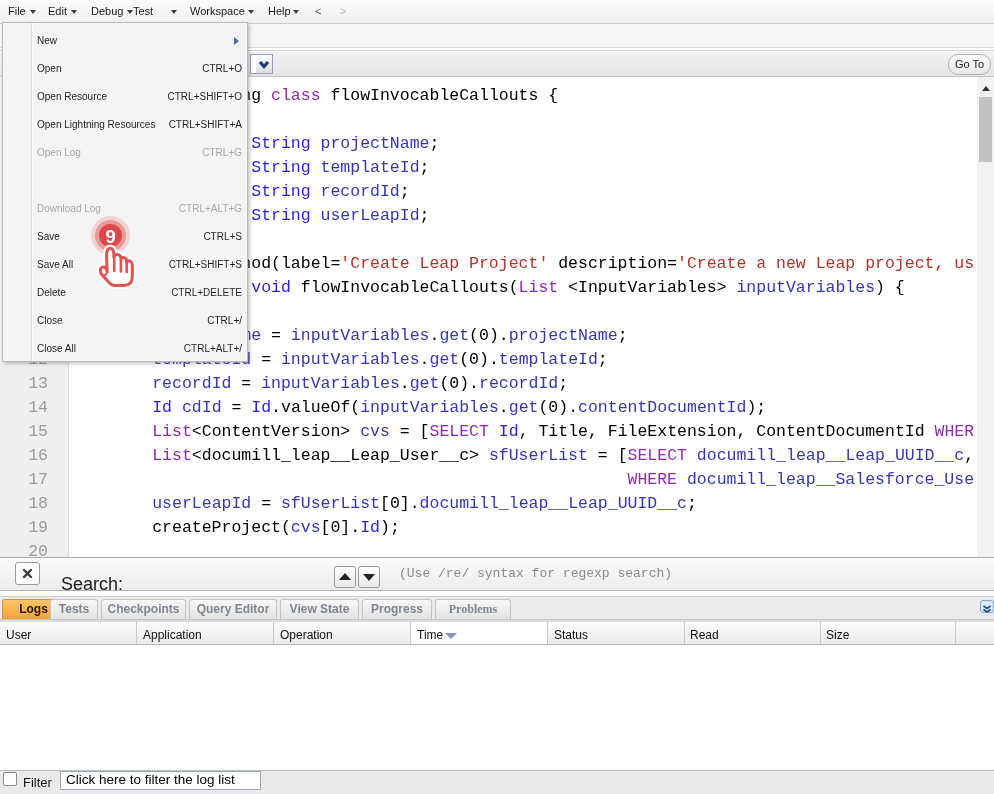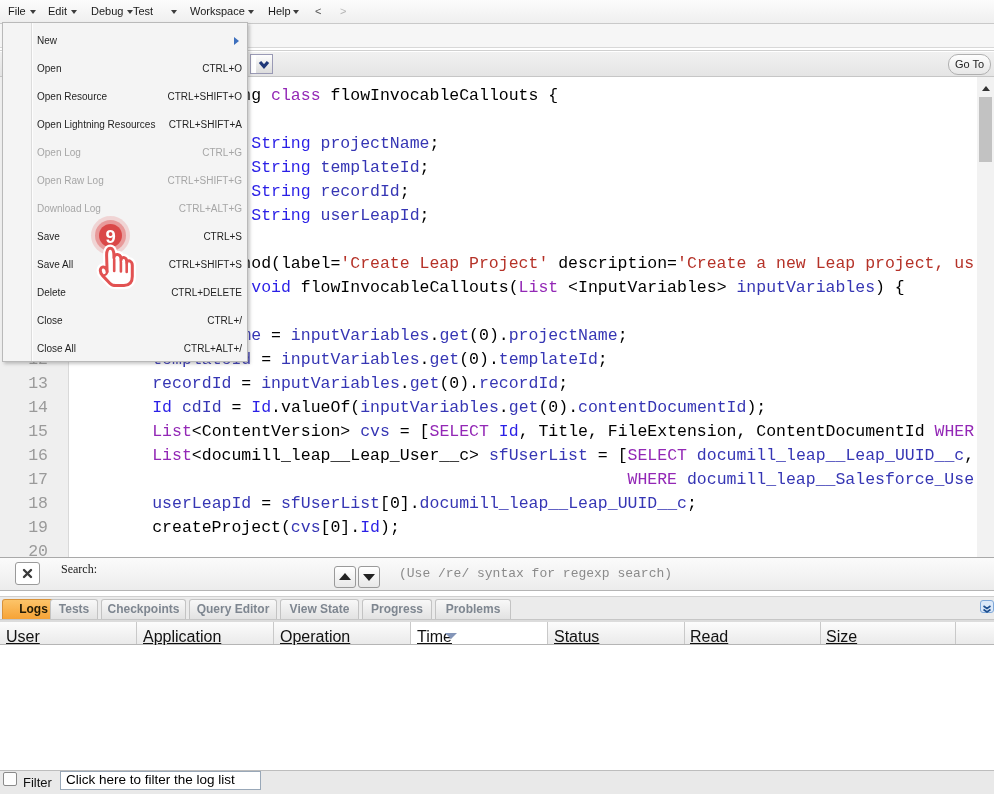--- a/index.html
+++ b/index.html
@@ -42,22 +42,22 @@
   border-left:4px solid transparent; border-right:4px solid transparent;
   border-bottom:5.5px solid #333; }
 #vsthumb { position:absolute; left:1.5px; top:20px; width:13.5px; height:65px;
   background:#c2c2c2; }
 
 #searchbar { left:0; top:557px; width:994px; height:34px;
   background:linear-gradient(#fbfbfb,#ececec);
   border-top:1px solid #a9a9a9; border-bottom:1px solid #b4b4b4; }
 #sclose { position:absolute; left:15px; top:4px; width:25px; height:23px;
   border:1px solid #9a9a9a; border-radius:3px; background:#fff; }
-#slabel { position:absolute; left:61px; top:4px; font-family:Liberation Serif, serif;
-  font-size:12px; color:#1a1a1a; }
+#slabel { position:absolute; left:61px; top:16px; font-family:Liberation Sans, sans-serif;
+  font-size:18px; color:#1a1a1a; }
 .sbtn { position:absolute; top:8px; width:22px; height:22px; border:1px solid #9a9a9a;
   border-radius:3px; background:linear-gradient(#fff,#e8e8e8); }
 .sbtn b { position:absolute; left:4px; width:0; height:0;
   border-left:6px solid transparent; border-right:6px solid transparent; }
 #shint { position:absolute; left:399px; top:8px; font-family:"Liberation Mono",monospace;
   font-size:13px; color:#8a8a8a; }
 
 #btabzone { left:0; top:596px; width:994px; height:23px; background:#ebebeb;
   border-top:1px solid #cfcfcf; }
 #btabline { left:0; top:619px; width:994px; height:3px; background:#dcdcdc;
@@ -66,21 +66,21 @@
   border-bottom:none; border-radius:3px 3px 0 0;
   background:linear-gradient(#f8f8f8,#e1e1e1);
   font-size:12px; font-weight:bold; color:#7e8690; text-align:center; line-height:19px; }
 #tablogs { background:linear-gradient(#fcc469,#f6a133); border-color:#d8923a; color:#221a05; }
 #chevbtn { left:980px; top:600px; width:14px; height:13px; background:#dbe8f8;
   border:1px solid #7fa8d9; border-radius:3px; }
 
 #thead { left:0; top:622px; width:994px; height:23px;
   background:linear-gradient(#fcfcfc,#eaeaea); border-bottom:1px solid #b5b5b5; }
 .hsep { position:absolute; top:0; width:1px; height:22px; background:#c9c9c9; }
-.hlabel { position:absolute; top:6px; font-size:16px; color:#111;text-decoration:underline; }
+.hlabel { position:absolute; top:6px; font-size:12px; color:#111; }
 #timecell { position:absolute; left:411px; top:0; width:136px; height:22px; background:#fff; }
 #timetri { position:absolute; left:445px; top:11px; width:0; height:0;
   border-left:6px solid transparent; border-right:6px solid transparent;
   border-top:6px solid #8395b8; }
 
 #filterbar { left:0; top:770px; width:994px; height:24px; background:#e9e9e9;
   border-top:1px solid #bdbdbd; }
 #fcheck { position:absolute; left:3px; top:1px; width:14px; height:14px;
   border:1px solid #8a8a8a; border-radius:2px; background:#fdfdfd; }
 #flabel { position:absolute; left:23px; top:4px; font-size:13px; color:#111; }
@@ -197,21 +197,21 @@
     <span id="shint">(Use /re/ syntax for regexp search)</span>
   </div>
 
   <div class="abs" id="btabzone">
     <div class="btab" id="tablogs" style="left:2px;width:63px;">Logs</div>
     <div class="btab" style="left:50px;width:48px;">Tests</div>
     <div class="btab" style="left:101px;width:85px;">Checkpoints</div>
     <div class="btab" style="left:189px;width:88px;">Query Editor</div>
     <div class="btab" style="left:280px;width:79px;">View State</div>
     <div class="btab" style="left:362px;width:70px;">Progress</div>
-    <div class="btab" style="left:435px;width:76px;">Problems</div>
+    <div class="btab" style="left:435px;width:76px;font-family:Liberation Serif, serif;">Problems</div>
   </div>
   <div class="abs" id="btabline"></div>
   <div class="abs" id="chevbtn"><svg width="12" height="11">
         <path d="M2.5 2 L6 4.5 L9.5 2 M2.5 5.5 L6 8 L9.5 5.5" fill="none" stroke="#1e4f8f" stroke-width="1.6"></path>
       </svg></div>
 
   <div class="abs" id="thead">
     <div id="timecell"></div>
     <i class="hsep" style="left:136px"></i>
     <i class="hsep" style="left:273px"></i>
@@ -251,24 +251,20 @@
         <span class="lab">Open Resource</span>
         <span class="sc">CTRL+SHIFT+O</span>
       </div>
     <div class="mrow" style="top:88px">
         <span class="lab">Open Lightning Resources</span>
         <span class="sc">CTRL+SHIFT+A</span>
       </div>
     <div class="mrow mdis" style="top:116px">
         <span class="lab">Open Log</span>
         <span class="sc">CTRL+G</span>
-      </div>
-    <div class="mrow mdis" style="top:144px">
-        <span class="lab">Open Raw Log</span>
-        <span class="sc">CTRL+SHIFT+G</span>
       </div>
     <div class="mrow mdis" style="top:172px">
         <span class="lab">Download Log</span>
         <span class="sc">CTRL+ALT+G</span>
       </div>
     <div class="mrow" style="top:200px">
         <span class="lab">Save</span>
         <span class="sc">CTRL+S</span>
       </div>
     <div class="mrow" style="top:228px">

